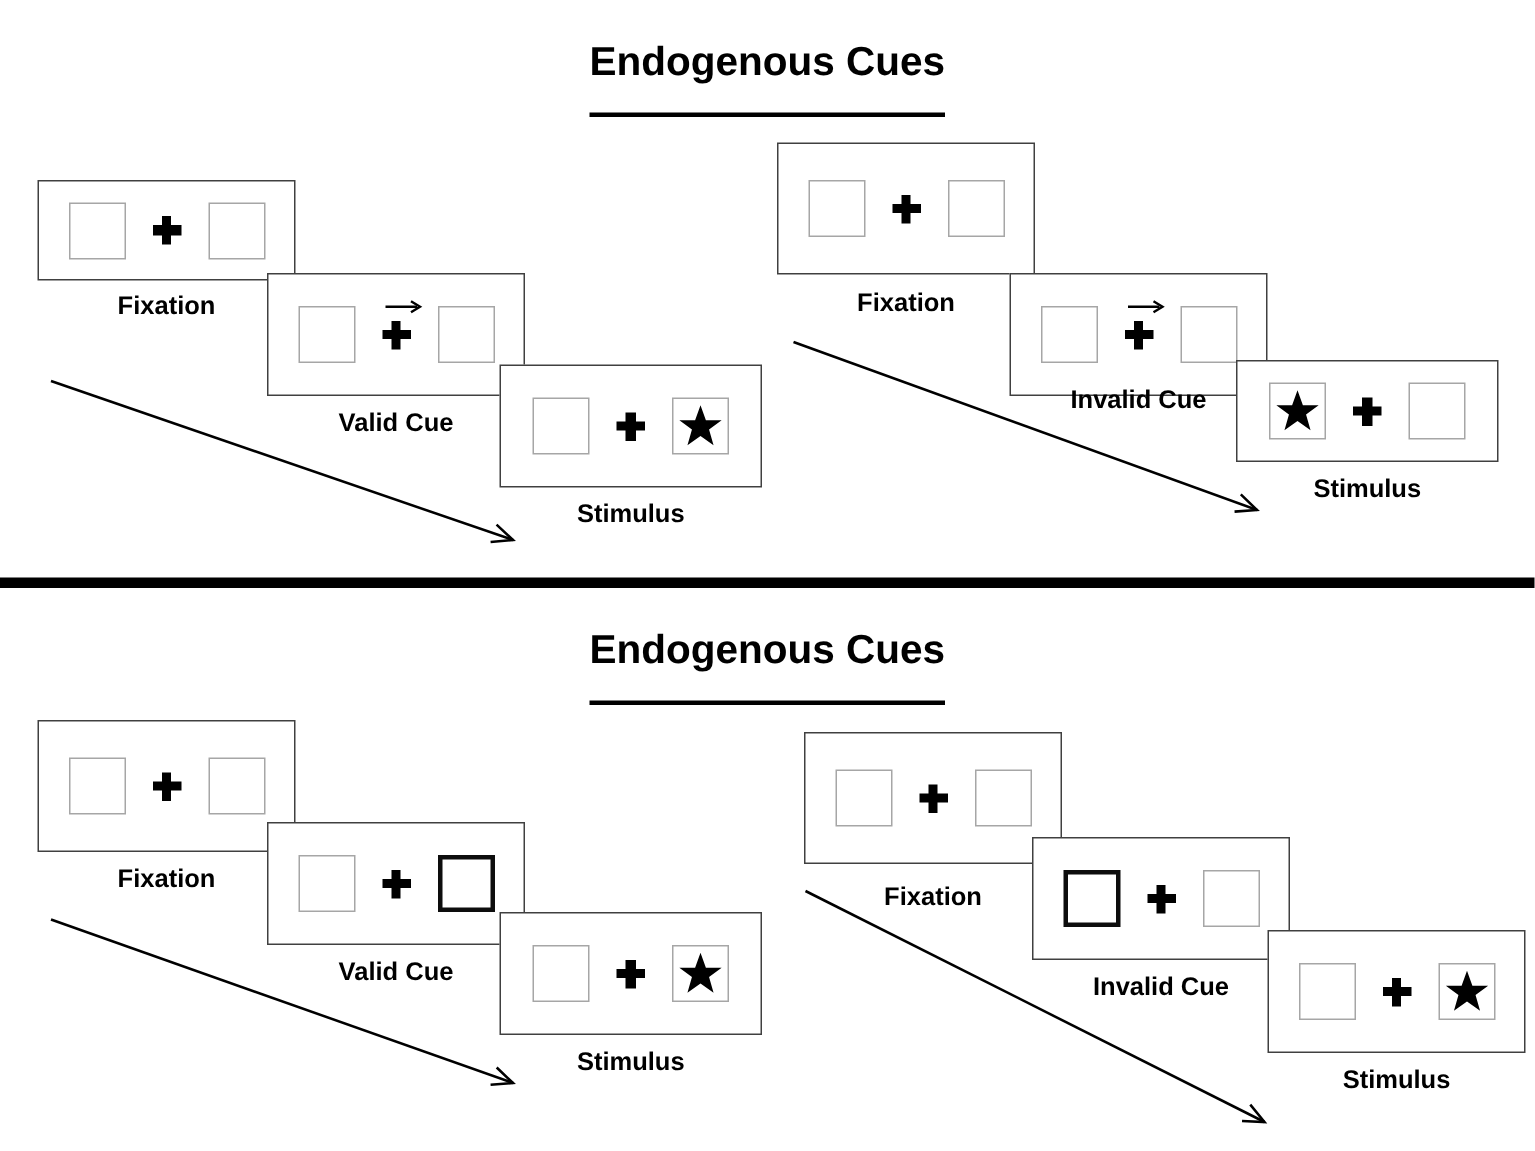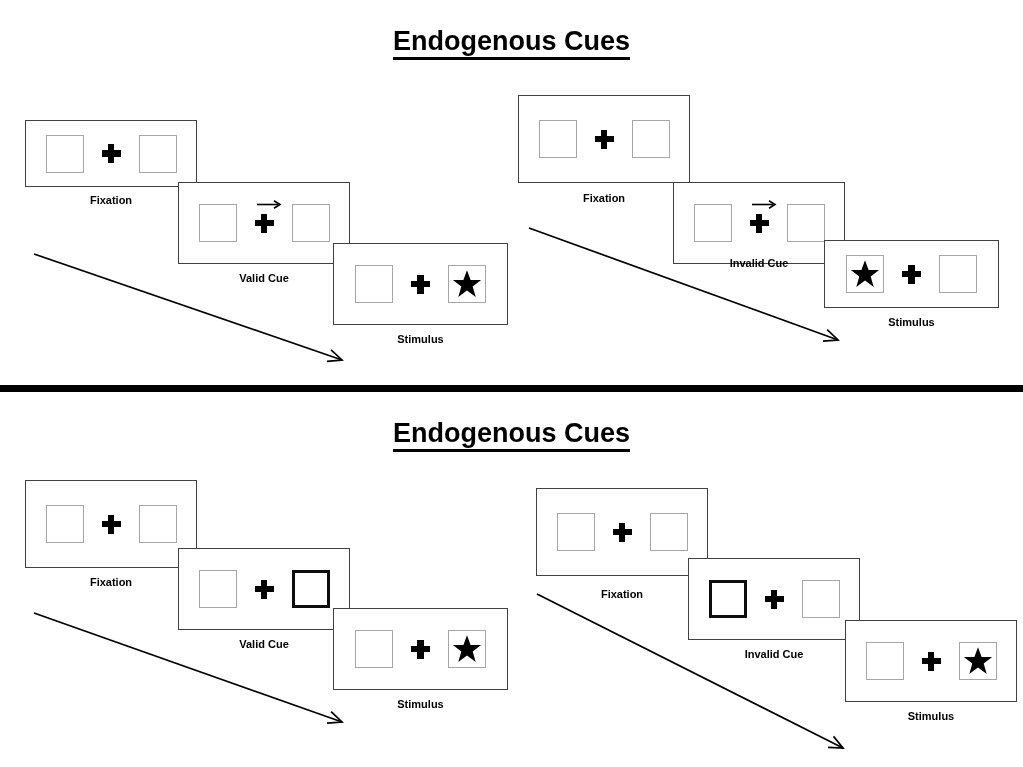--- a/index.html
+++ b/index.html
@@ -19,21 +19,21 @@
     position: absolute;
     width: 100%;
     text-align: center;
     font-size: 27px;
     font-weight: bold;
     color: #000000;
     letter-spacing: 0px;
   }
   .section-title span {
     border-bottom: 3px solid #000000;
-    padding-bottom: 1px;
+    padding-bottom: 19px;
   }
 
   .divider {
     position: absolute;
     left: 0;
     width: 1023px;
     height: 7px;
     background: #000000;
   }
 
@@ -110,21 +110,21 @@
     height: 11px;
   }
   .arrow-cue line, .arrow-cue polyline {
     stroke: #000000;
     stroke-width: 1.6;
     fill: none;
   }
 
   .panel-label {
     position: absolute;
-    font-size: 11px;
+    font-size: 17px;
     font-weight: bold;
     color: #000000;
     white-space: nowrap;
     text-align: center;
   }
 
   .flow-arrow {
     position: absolute;
     overflow: visible;
   }

